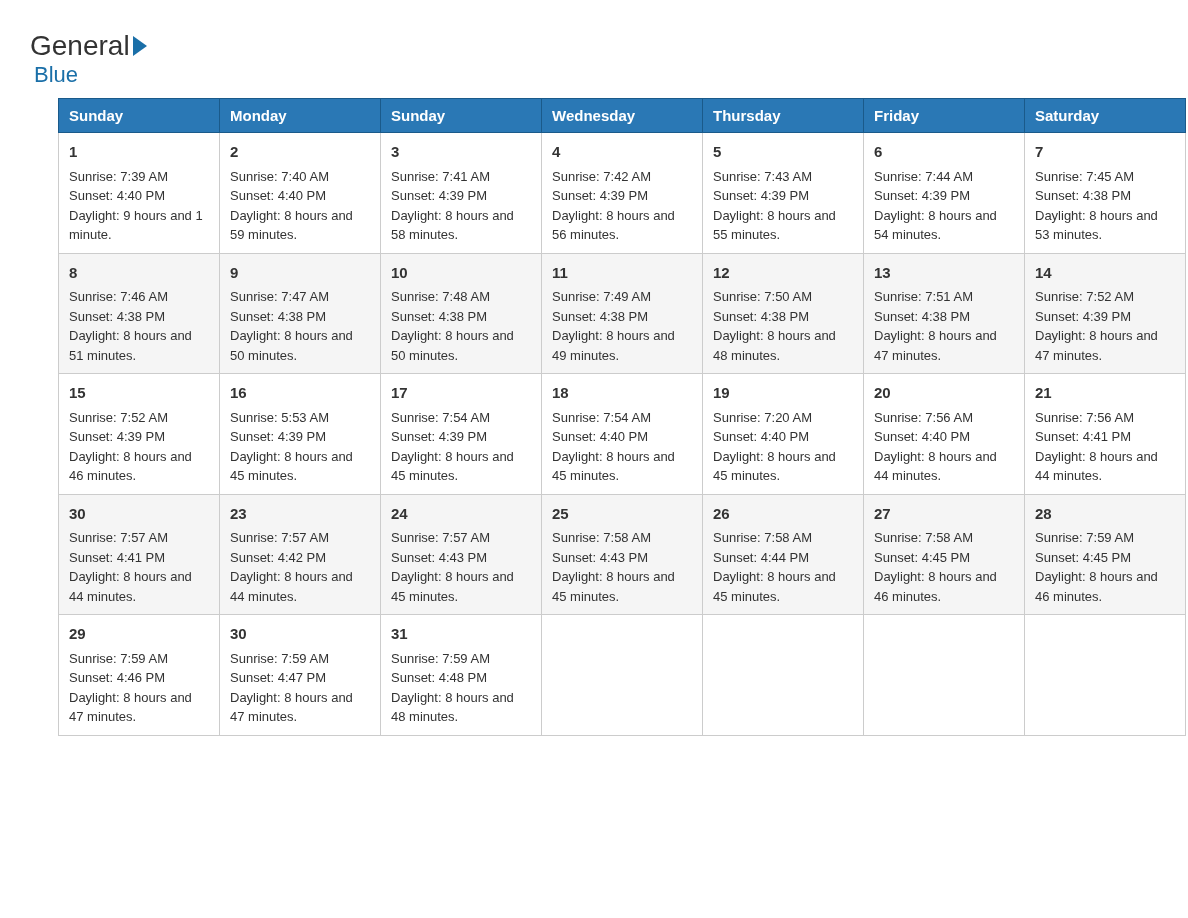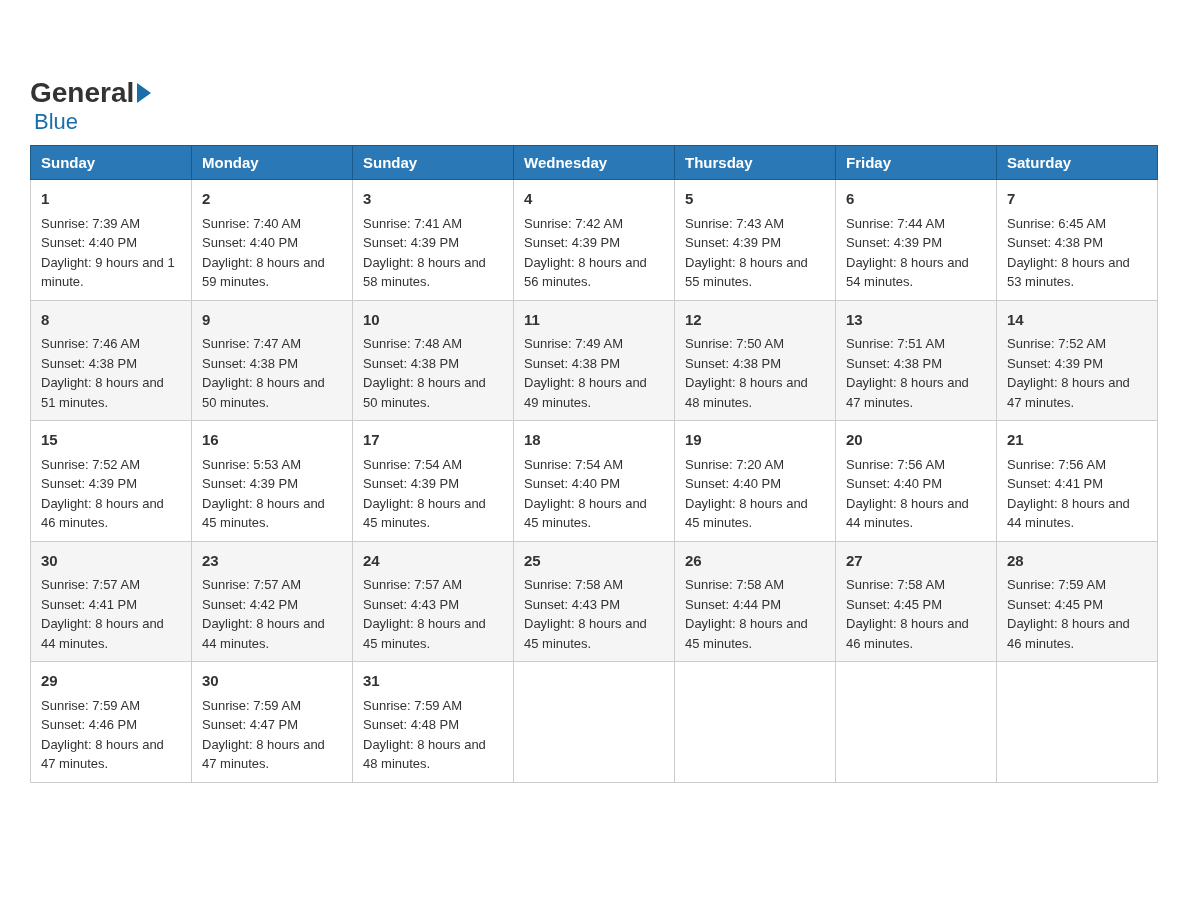--- a/index.html
+++ b/index.html
@@ -18,25 +18,24 @@
       margin-bottom: 10px;
     }
     .logo {
       display: flex;
       flex-direction: column;
       align-items: flex-start;
       margin-top: 10px;
     }
     .logo-text-general {
       font-size: 28px;
-      font-weight: bold;
+      font-weight: normal;
       color: #333;
       display: flex;
       align-items: center;
-      margin-top: 47px;
     }
     .logo-arrow {
       display: inline-block;
       width: 0;
       height: 0;
       border-left: 14px solid #1a6fa8;
       border-top: 10px solid transparent;
       border-bottom: 10px solid transparent;
       margin-left: 3px;
       vertical-align: middle;
@@ -58,20 +57,21 @@
     }
     .location-title {
       font-size: 22px;
       color: #555;
       margin-top: 4px;
     }
     .calendar-table {
       width: 100%;
       border-collapse: collapse;
       margin-top: 10px;
+      margin-left: 28px;
     }
     .calendar-table th {
       background-color: #2a78b5;
       color: #fff;
       font-size: 15px;
       font-weight: bold;
       padding: 8px 10px;
       text-align: left;
       border: 1px solid #1a5a8a;
     }
@@ -132,21 +132,21 @@
       </tr>
   </thead>
   <tbody id="calendar-body">
   <tr>
         <td><span class="day-number">1</span><span>Sunrise: 7:39 AM</span><br><span>Sunset: 4:40 PM</span><br><span>Daylight: 9 hours and 1 minute.</span></td>
         <td><span class="day-number">2</span><span>Sunrise: 7:40 AM</span><br><span>Sunset: 4:40 PM</span><br><span>Daylight: 8 hours and 59 minutes.</span></td>
         <td><span class="day-number">3</span><span>Sunrise: 7:41 AM</span><br><span>Sunset: 4:39 PM</span><br><span>Daylight: 8 hours and 58 minutes.</span></td>
         <td><span class="day-number">4</span><span>Sunrise: 7:42 AM</span><br><span>Sunset: 4:39 PM</span><br><span>Daylight: 8 hours and 56 minutes.</span></td>
         <td><span class="day-number">5</span><span>Sunrise: 7:43 AM</span><br><span>Sunset: 4:39 PM</span><br><span>Daylight: 8 hours and 55 minutes.</span></td>
         <td><span class="day-number">6</span><span>Sunrise: 7:44 AM</span><br><span>Sunset: 4:39 PM</span><br><span>Daylight: 8 hours and 54 minutes.</span></td>
-        <td><span class="day-number">7</span><span>Sunrise: 6:45 AM</span><br><span>Sunset: 4:38 PM</span><br><span>Daylight: 8 hours and 53 minutes.</span></td>
+        <td><span class="day-number">7</span><span>Sunrise: 7:45 AM</span><br><span>Sunset: 4:38 PM</span><br><span>Daylight: 8 hours and 53 minutes.</span></td>
       </tr>
       <tr>
         <td><span class="day-number">8</span><span>Sunrise: 7:46 AM</span><br><span>Sunset: 4:38 PM</span><br><span>Daylight: 8 hours and 51 minutes.</span></td>
         <td><span class="day-number">9</span><span>Sunrise: 7:47 AM</span><br><span>Sunset: 4:38 PM</span><br><span>Daylight: 8 hours and 50 minutes.</span></td>
         <td><span class="day-number">10</span><span>Sunrise: 7:48 AM</span><br><span>Sunset: 4:38 PM</span><br><span>Daylight: 8 hours and 50 minutes.</span></td>
         <td><span class="day-number">11</span><span>Sunrise: 7:49 AM</span><br><span>Sunset: 4:38 PM</span><br><span>Daylight: 8 hours and 49 minutes.</span></td>
         <td><span class="day-number">12</span><span>Sunrise: 7:50 AM</span><br><span>Sunset: 4:38 PM</span><br><span>Daylight: 8 hours and 48 minutes.</span></td>
         <td><span class="day-number">13</span><span>Sunrise: 7:51 AM</span><br><span>Sunset: 4:38 PM</span><br><span>Daylight: 8 hours and 47 minutes.</span></td>
         <td><span class="day-number">14</span><span>Sunrise: 7:52 AM</span><br><span>Sunset: 4:39 PM</span><br><span>Daylight: 8 hours and 47 minutes.</span></td>
       </tr>

